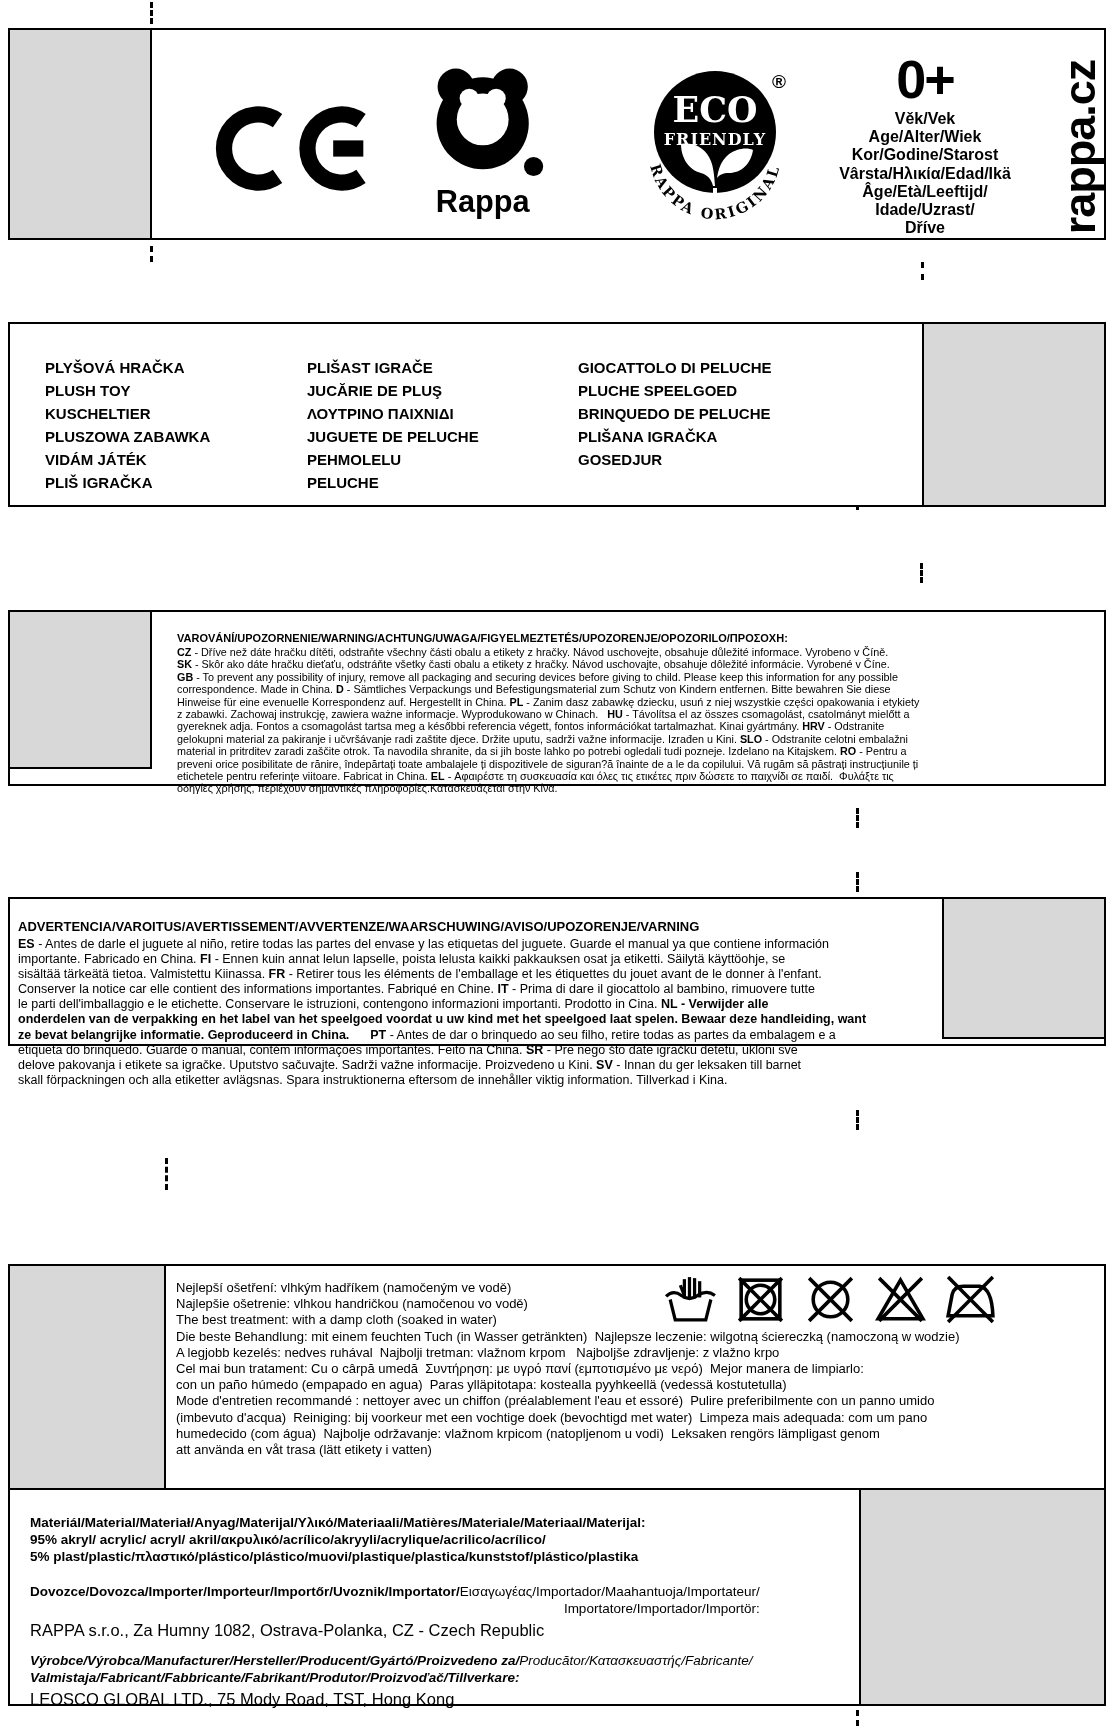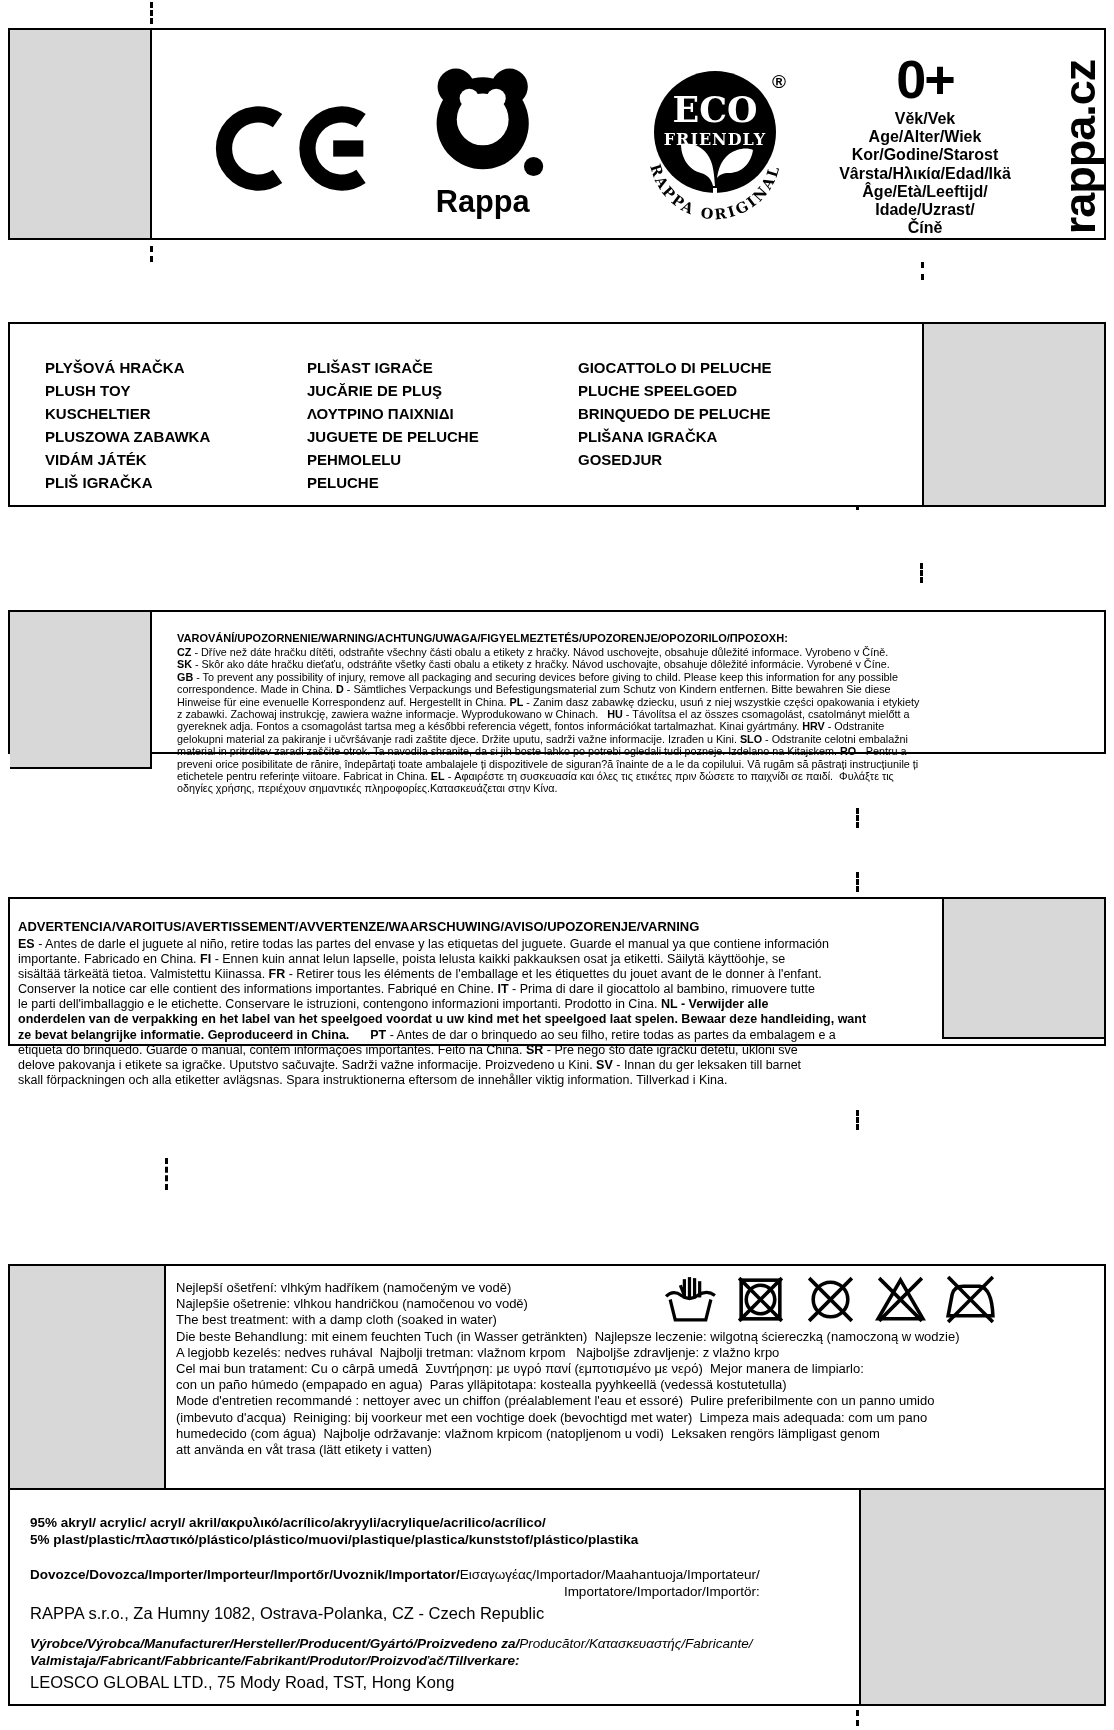--- a/index.html
+++ b/index.html
@@ -24,21 +24,21 @@
         transform:rotate(-90deg);transform-origin:center;
         font-size:45px;font-weight:bold;letter-spacing:-1px;text-align:center;line-height:50px;}
 
   
   #box2{top:322px;height:185px;}
   #box2 .panel{right:0;top:0;bottom:0;width:182px;border-left:2px solid #000;}
   .pcol{position:absolute;top:32px;font-size:15px;font-weight:bold;line-height:23px;}
   #pcol1{left:35px;} #pcol2{left:297px;} #pcol3{left:568px;}
 
   
-  #box3{top:610px;height:144px;}
+  #box3{top:610px;height:176px;}
   #box3 .panel{left:0;top:0;width:142px;height:157px;border-right:2px solid #000;border-bottom:2px solid #000;}
   #warn1{position:absolute;left:167px;top:20px;width:920px;}
   #warn1 .hdr{font-size:11px;font-weight:bold;white-space:nowrap;margin-bottom:2px;}
   #warn1 .body{font-size:10.8px;line-height:12.4px;}
 
   
   #box4{top:897px;height:149px;}
   #box4 .panel{right:0;top:0;width:162px;height:140px;border-left:2px solid #000;border-bottom:2px solid #000;}
   #warn2{position:absolute;left:8px;top:20px;width:930px;}
   #warn2 .hdr{font-size:13px;font-weight:bold;white-space:nowrap;margin-bottom:3px;}
@@ -121,21 +121,21 @@
 
     <div class="age">
       <div class="num">0+</div>
       <div class="langs">
           <div class="ln">Věk/Vek</div>
           <div class="ln">Age/Alter/Wiek</div>
           <div class="ln">Kor/Godine/Starost</div>
           <div class="ln">Vârsta/Ηλικία/Edad/Ikä</div>
           <div class="ln">Âge/Età/Leeftijd/</div>
           <div class="ln">Idade/Uzrast/</div>
-          <div class="ln">Číně</div>
+          <div class="ln">Dříve</div>
         </div>
     </div>
 
     <div class="site">rappa.cz</div>
   </div>
 
   <div class="box" id="box2">
     <div class="panel"></div>
     <div class="pcol" id="pcol1">
         <div class="ln">PLYŠOVÁ HRAČKA</div>
@@ -249,20 +249,21 @@
         <div class="ln">Mode d'entretien recommandé : nettoyer avec un chiffon (préalablement l'eau et essoré) &nbsp;Pulire preferibilmente con un panno umido</div>
         <div class="ln">(imbevuto d'acqua) &nbsp;Reiniging: bij voorkeur met een vochtige doek (bevochtigd met water) &nbsp;Limpeza mais adequada: com um pano</div>
         <div class="ln">humedecido (com água) &nbsp;Najbolje održavanje: vlažnom krpicom (natopljenom u vodi) &nbsp;Leksaken rengörs lämpligast genom</div>
         <div class="ln">att använda en våt trasa (lätt etikety i vatten)</div>
       </div>
   </div>
 
   <div class="box" id="box6">
     <div class="panel"></div>
     <div id="foot">
+      <div class="f-bold">Materiál/Material/Materiał/Anyag/Materijal/Υλικό/Materiaali/Matières/Materiale/Materiaal/Materijal:</div>
       <div class="f-bold">
           <div class="ln">95% akryl/ acrylic/ acryl/ akril/ακρυλικό/acrílico/akryyli/acrylique/acrilico/acrílico/</div>
           <div class="ln">5% plast/plastic/πλαστικό/plástico/plástico/muovi/plastique/plastica/kunststof/plástico/plastika</div>
         </div>
 
       <div class="f-gap f-reg">
           <div class="ln"><b>Dovozce/Dovozca/Importer/Importeur/Importőr/Uvoznik/Importator/</b>Εισαγωγέας/Importador/Maahantuoja/Importateur/</div>
           <div class="ln">Importatore/Importador/Importör:</div>
         </div>
       <div class="f-big">RAPPA s.r.o., Za Humny 1082, Ostrava-Polanka, CZ - Czech Republic</div>

